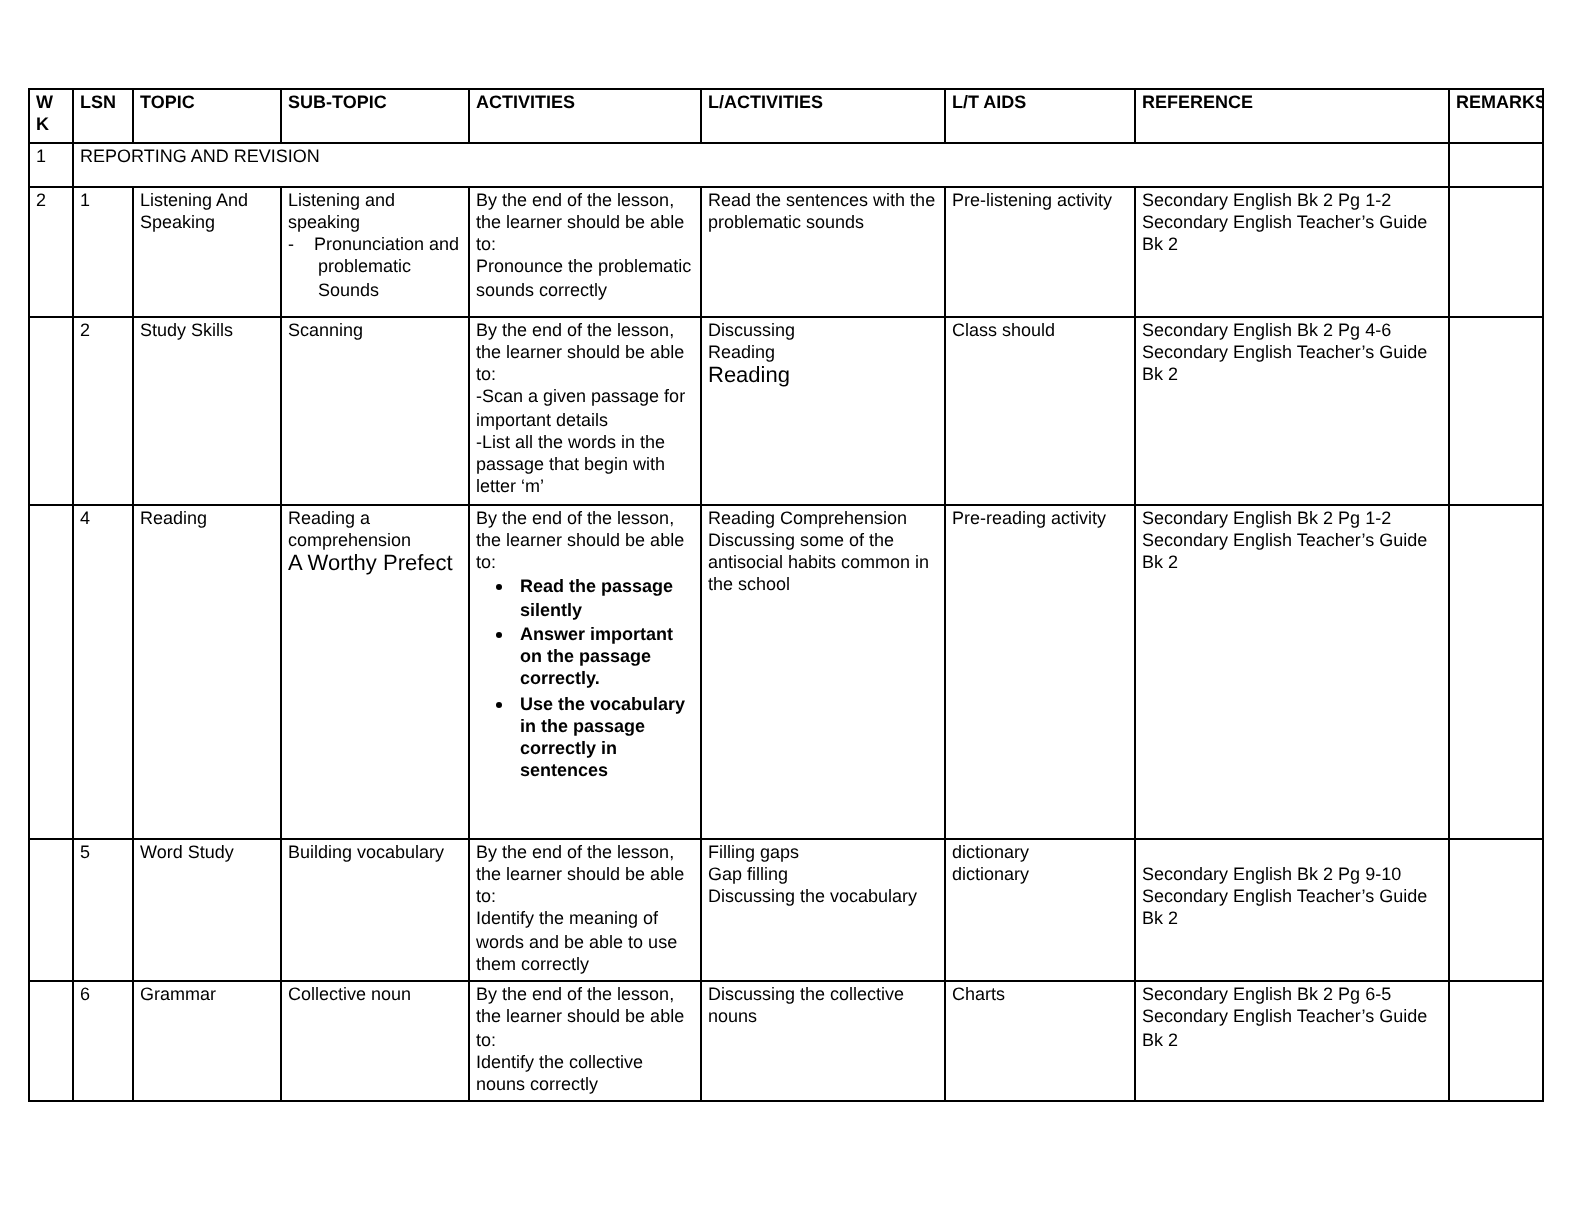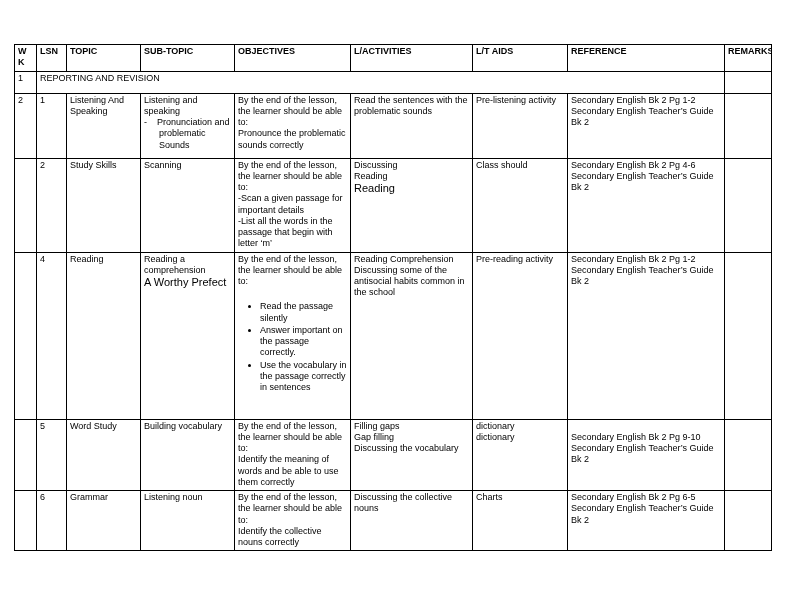--- a/index.html
+++ b/index.html
@@ -46,23 +46,24 @@
   }
   .section-title {
     text-align: center;
     font-weight: normal;
   }
   .larger {
     font-size: 11px;
     line-height: 1.2;
   }
   ul.bullets {
-    margin: 14px 0 0 8px;
+    margin: 1px 0 0 8px;
     padding-left: 14px;
     list-style: disc;
+    font-weight: bold;
   }
   ul.bullets li {
     margin: 0 0 1px 0;
   }
 </style>
 </head>
 <body>
 
 <div class="page">
   <table class="scheme">
@@ -78,21 +79,21 @@
       <col style="width:47px">
     </colgroup>
 
     <tbody>
         <tr style="height:24px">
       <th>W
 K</th>
       <th>LSN</th>
       <th>TOPIC</th>
       <th>SUB-TOPIC</th>
-      <th>OBJECTIVES</th>
+      <th>ACTIVITIES</th>
       <th>L/ACTIVITIES</th>
       <th>L/T AIDS</th>
       <th>REFERENCE</th>
       <th>REMARKS</th>
     </tr>
 
     <tr style="height:22px">
       <td>1</td>
       <td colspan="7" class="section-title">REPORTING AND REVISION</td>
       <td></td>
@@ -175,21 +176,21 @@
       <td class="pre">
 Secondary English Bk 2 Pg 9-10
 Secondary English Teacher’s Guide Bk 2</td>
       <td class="pre"></td>
     </tr>
 
     <tr style="height:56px">
       <td class="pre"></td>
       <td class="pre">6</td>
       <td class="pre">Grammar</td>
-      <td class="pre">Listening noun</td>
+      <td class="pre">Collective noun</td>
       <td class="pre">By the end of the lesson, the learner should be able to:
 Identify the collective nouns correctly</td>
       <td class="pre">Discussing the collective nouns</td>
       <td class="pre">Charts</td>
       <td class="pre">Secondary English Bk 2 Pg 6-5
 Secondary English Teacher’s Guide Bk 2</td>
       <td class="pre"></td>
     </tr>
   </tbody>
     </table>

